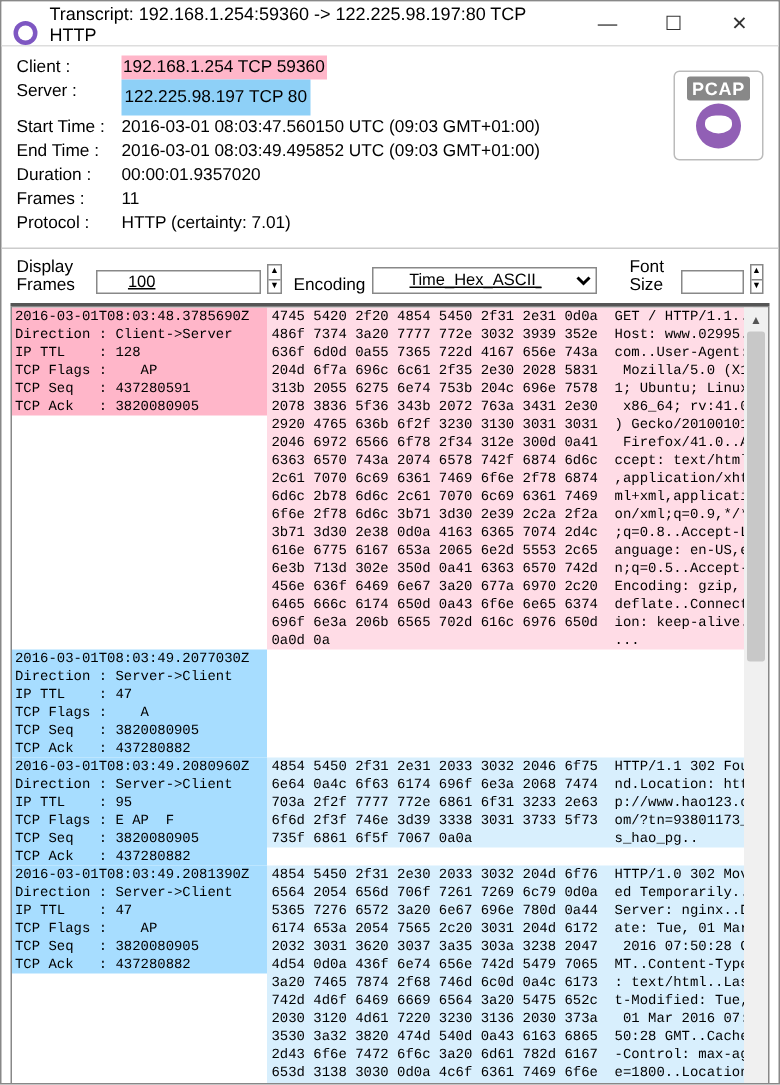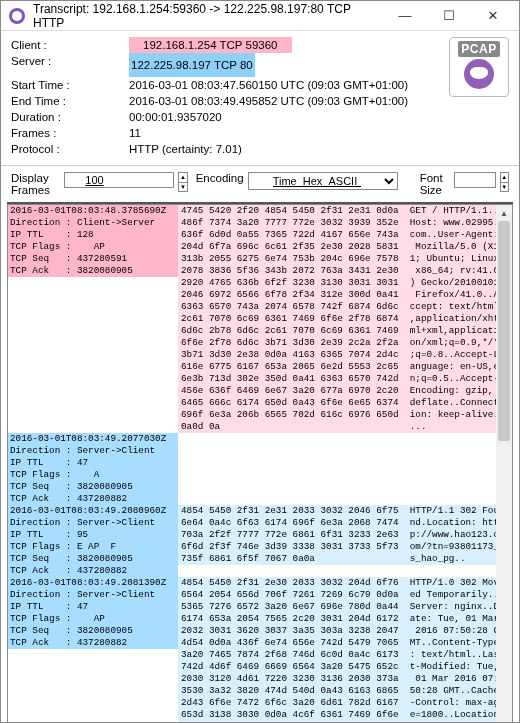--- a/index.html
+++ b/index.html
@@ -1,35 +1,35 @@
 <!DOCTYPE html>
 <html><head>
 <meta charset="utf-8">
 <style>
  *{box-sizing:border-box;margin:0;padding:0;}
  body{font-family:"Segoe UI",Tahoma,sans-serif;font-size:11px;color:#000;background:#fff;width:520px;height:723px;overflow:hidden;border:1px solid #888;}
  
- .titlebar{height:30px;display:flex;align-items:center;padding:0 4px 0 8px;background:#fff;border-bottom:1px solid #ddd;}
+ .titlebar{height:30px;display:flex;align-items:flex-end;padding:0 4px 0 8px;background:#fff;border-bottom:1px solid #ddd;}
  .titlebar .app-icon{width:16px;height:16px;border-radius:50%;background:#7e57c2;display:inline-block;margin-right:8px;position:relative;}
  .titlebar .app-icon::after{content:"";position:absolute;top:3px;left:3px;width:10px;height:10px;border-radius:50%;background:#fff;}
  .titlebar .title{flex:1;font-size:12px;}
  .winbtn{width:44px;height:30px;display:flex;align-items:center;justify-content:center;font-size:13px;color:#333;}
  
  .info{padding:6px 10px;font-size:11.5px;line-height:16px;position:relative;}
- .info-row{display:flex;gap:48px;}
+ .info-row{display:flex;}
  .info-row .lbl{width:70px;}
- .hl-pink{background:#ffb6c9;padding:0 14px;}
+ .hl-pink{background:#ffb6c9;padding:0 1px;}
  .hl-blue{background:#8ed0f7;padding:4px 2px;}
- .pcap{position:absolute;right:10px;top:6px;width:60px;height:60px;border:1px solid #bbb;border-radius:4px;background:#fff;display:flex;flex-direction:column;align-items:center;justify-content:flex-start;padding-top:3px;}
+ .pcap{position:absolute;right:10px;top:16px;width:60px;height:60px;border:1px solid #bbb;border-radius:4px;background:#fff;display:flex;flex-direction:column;align-items:center;justify-content:flex-start;padding-top:3px;}
  .pcap .label{background:#888;color:#fff;font-size:12px;padding:0 3px;border-radius:2px;font-weight:bold;letter-spacing:0.5px;}
  .pcap .ball{width:30px;height:30px;border-radius:50%;background:#915fb5;margin-top:2px;position:relative;}
  .pcap .ball::after{content:"";position:absolute;width:18px;height:12px;background:#fff;border-radius:40% 40% 50% 50%;top:8px;left:6px;}
  .divider{height:1px;background:#ccc;margin:2px 0 4px 0;}
  
- .ctrls{display:flex;align-items:flex-start;gap:4px;padding:2px 10px 6px 10px;font-size:11.5px;}
+ .ctrls{display:flex;align-items:flex-end;gap:4px;padding:2px 10px 6px 10px;font-size:11.5px;}
  .ctrls input,.ctrls select{font-size:11px;padding:1px 20px;border:1px solid #888;background:#fff;text-decoration:underline;}
  .frameinput{width:110px;}
  .encsel{flex:1;max-width:150px;}
  .fsinput{width:30px;}
  .spinner{width:14px;height:20px;display:flex;flex-direction:column;border:1px solid #888;}
  .spinner div{flex:1;display:flex;align-items:center;justify-content:center;font-size:6px;border-bottom:1px solid #888;}
  .spinner div:last-child{border-bottom:none;}
  
  .dataouter{border-top:2px solid #555;margin:0 6px 6px 6px;height:581px;position:relative;background:#fff;}
  .scrollwrap{position:absolute;top:0;left:0;right:0;bottom:0;overflow:hidden;border:1px solid #888;}

